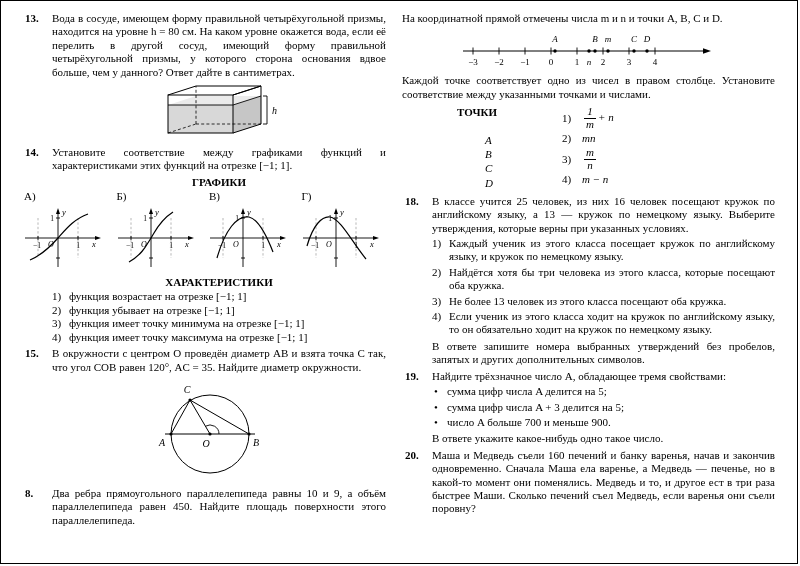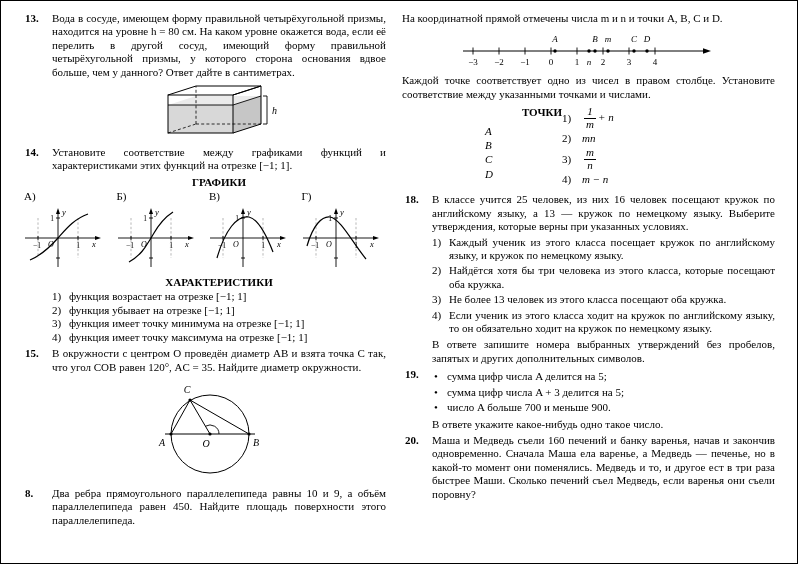--- a/index.html
+++ b/index.html
@@ -22,21 +22,21 @@
   .graph-cell{flex:1;}
   .graph-label{font-size:11px;margin:0 0 0 2px;}
   .char-list{margin-left:30px;}
   .char-row{display:flex;}
   .char-l{flex:0 0 17px;}
   .char-t{flex:1;}
   .fig{display:block;margin:4px auto 2px;}
   .match-table{display:flex;margin:5px 0 2px 55px;}
   .mt-left{width:105px;}
   .mt-right{width:170px;}
-  .mt-header{font-weight:bold;text-align:right;margin-bottom:4px;}
+  .mt-header{font-weight:bold;text-align:left;margin-bottom:13px;}
   .mt-point{padding-left:28px;font-style:italic;line-height:1.3;}
   .num-row{display:flex;align-items:center;min-height:15px;margin-bottom:1px;}
   .num-row .nlabel{flex:0 0 20px;}
   .math{font-style:italic;}
   .frac{display:inline-block;text-align:center;vertical-align:middle;margin:0 2px;}
   .fnum{display:block;border-bottom:1px solid #000;padding:0 2px;line-height:1.05;}
   .fden{display:block;line-height:1.05;padding:0 2px;}
   .stmt{display:flex;margin-top:2px;}
   .stmt-l{flex:0 0 17px;}
   .stmt-t{flex:1;text-align:justify;}
@@ -286,20 +286,21 @@
           <span class="stmt-l">4)</span>
           <span class="stmt-t">Если ученик из этого класса ходит на кружок по английскому языку, то он обязательно ходит на кружок по немецкому языку.</span>
         </div>
         <div class="footer-note">В ответе запишите номера выбранных утверждений без пробелов, запятых и других дополнительных символов.</div>
       </div>
     </div>
 
     <div class="problem">
       <div class="pnum">19.</div>
       <div class="ptext">
+        <span>Найдите трёхзначное число A, обладающее тремя свойствами:</span>
         <div class="brow">
           <span class="bdot">•</span>
           <span class="btext">сумма цифр числа A делится на 5;</span>
         </div>
         <div class="brow">
           <span class="bdot">•</span>
           <span class="btext">сумма цифр числа A + 3 делится на 5;</span>
         </div>
         <div class="brow">
           <span class="bdot">•</span>

